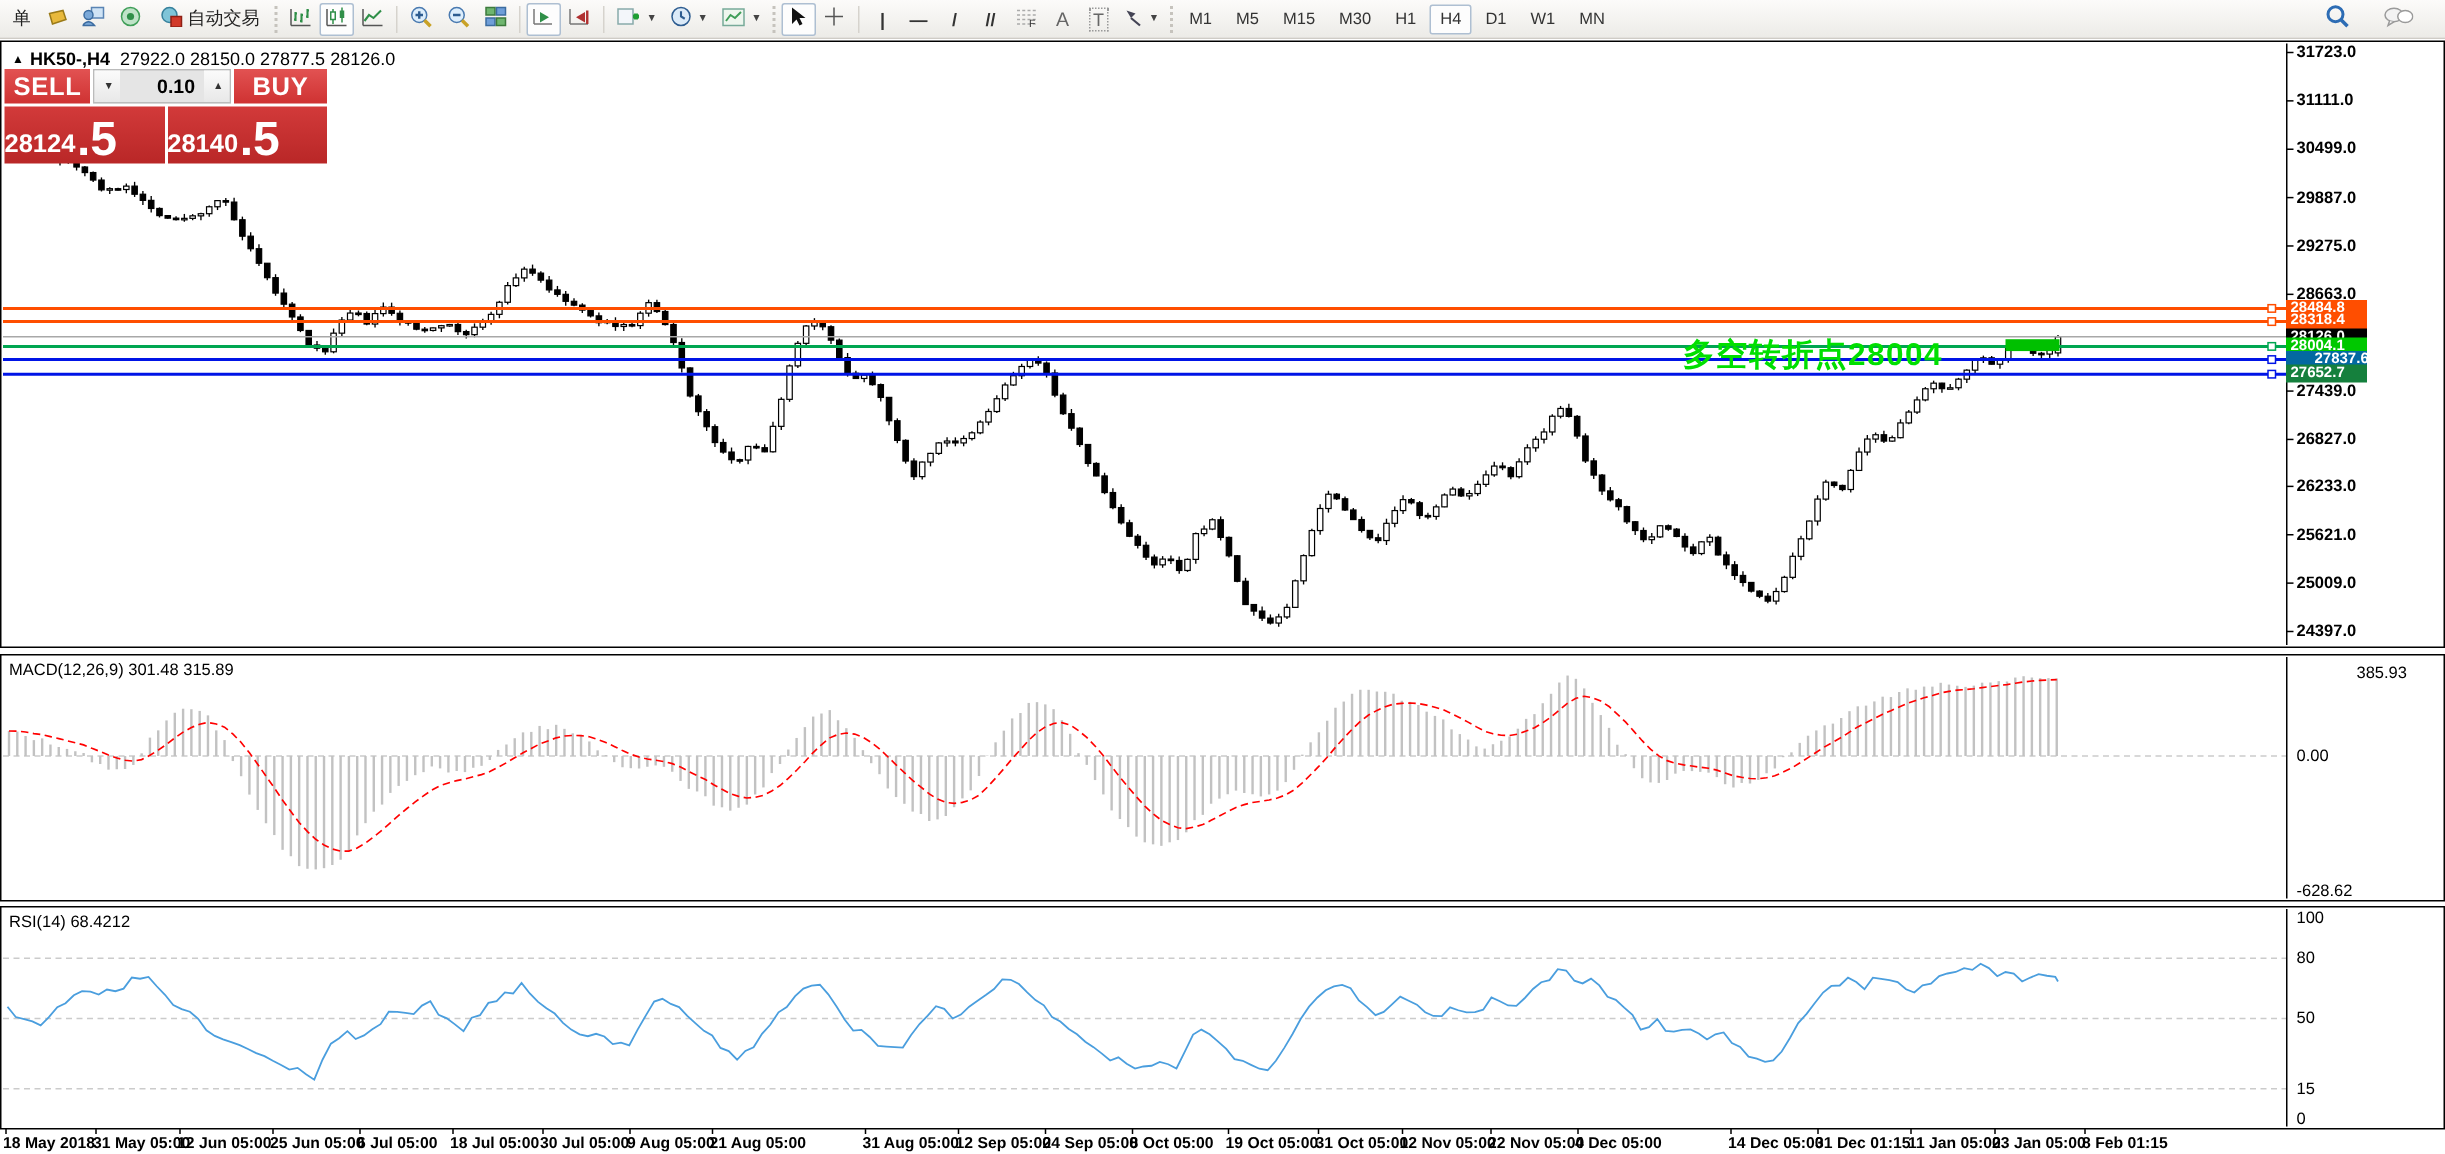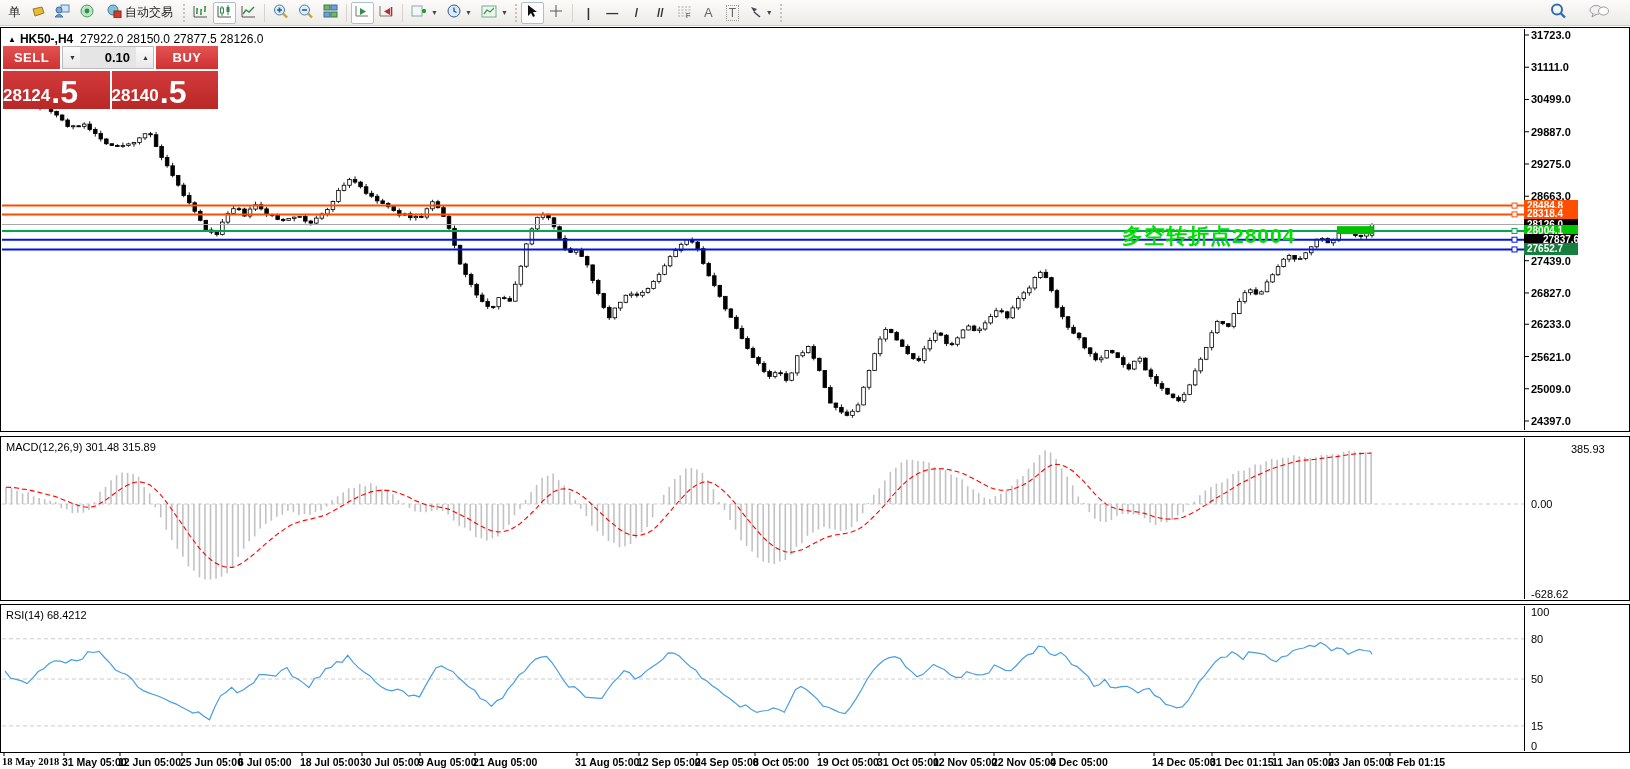--- a/index.html
+++ b/index.html
@@ -39,21 +39,21 @@
   .chart-title b{font-weight:700;}
   .tri{font-size:8px;vertical-align:1px;margin-right:4px;}
 
   
   .ind-lbl{position:absolute;left:6px;font-size:11px;color:#000;z-index:4;}
 
   
   .trade{position:absolute;left:3px;top:46px;width:215px;z-index:6;font-weight:700;}
   .trow{display:flex;height:23px;gap:2px;}
   .sellbtn,.buybtn{flex:none;background:linear-gradient(#e25252,#cf3232);color:#fff;border:0;
-    font-size:13px;font-weight:700;letter-spacing:.5px;}
+    font-size:17px;font-weight:700;letter-spacing:.5px;}
   .sellbtn{width:57px;}
   .buybtn{width:62px;}
   .vol{flex:1;display:flex;background:#e5e5e5;border:1px solid #bbb;}
   .spin{width:17px;background:linear-gradient(#fbfbfb,#e8e8e8);border:0;font-size:7px;color:#333;}
   .volval{flex:1;text-align:right;padding:3px 6px 0 0;font-size:13px;font-weight:700;color:#000;}
   .prow{display:flex;gap:2px;margin-top:2px;height:38px;}
   .pbox{flex:1;background:linear-gradient(#d23a3a,#b92727);color:#fff;display:flex;
     align-items:flex-end;padding-bottom:3px;}
   .pmain{font-size:17px;font-weight:700;line-height:20px;}
   .pfrac{font-size:32px;font-weight:700;line-height:28px;margin-left:1px;}
@@ -214,20 +214,31 @@
     <span class="tool-glyph" style="border:1px dotted #999;padding:0 2px;font-weight:400;color:#666;">T</span>
   </button>
   <button class="tb">
     <span><svg width="13" height="13">
           <polygon points="2,2 8,4 5,7" fill="#445"></polygon>
           <line x1="5" y1="7" x2="11" y2="12" stroke="#445" stroke-width="1.5"></line>
         </svg></span>
     <span class="caret">▼</span>
   </button>
   <span class="grip"></span>
+  <div id="tfbar" style="display:flex;gap:2px;">
+      <button class="tf">M1</button>
+      <button class="tf">M5</button>
+      <button class="tf">M15</button>
+      <button class="tf">M30</button>
+      <button class="tf">H1</button>
+      <button class="tf active">H4</button>
+      <button class="tf">D1</button>
+      <button class="tf">W1</button>
+      <button class="tf">MN</button>
+    </div>
   <div class="right-icons">
     <button class="tb">
       <span><svg width="17" height="16">
             <circle cx="7" cy="6.5" r="5" fill="none" stroke="#2d6cb4" stroke-width="2"></circle>
             <line x1="10.5" y1="10" x2="15" y2="14.5" stroke="#2d6cb4" stroke-width="2.4"></line>
           </svg></span>
     </button>
     <button class="tb">
       <span><svg width="20" height="15">
             <ellipse cx="7" cy="6" rx="6" ry="4.5" fill="#f2f2f2" stroke="#9a9a9a"></ellipse>
@@ -1054,23 +1065,23 @@
     <div class="axlbl" style="left: 1531px; top: 587.83px; font-weight: 400;">-628.62</div>
     <div class="axlbl" style="left: 1531px; top: 606px; font-weight: 400;">100</div>
     <div class="axlbl" style="left: 1531px; top: 632.8px; font-weight: 400;">80</div>
     <div class="axlbl" style="left: 1531px; top: 673px; font-weight: 400;">50</div>
     <div class="axlbl" style="left: 1531px; top: 719.9px; font-weight: 400;">15</div>
     <div class="axlbl" style="left: 1531px; top: 740px; font-weight: 400;">0</div>
     <div class="ptag" style="top: 199.614px; background: rgb(255, 78, 0);">28484.8</div>
     <div class="ptag" style="top: 208.382px; background: rgb(255, 78, 0);">28318.4</div>
     <div class="ptag" style="top: 218.519px; background: rgb(0, 0, 0);">28126.0</div>
     <div class="ptag" style="top: 224.941px; background: rgb(0, 200, 0);">28004.1</div>
-    <div class="ptag" style="top: 233.714px; background: #000000; padding-left: 19px;">27837.6</div>
+    <div class="ptag" style="top: 233.714px; background: #0369a1; padding-left: 19px;">27837.6</div>
     <div class="ptag" style="top: 243.456px; background: #15803d;">27652.7</div>
-    <div class="timelbl" style="left: 2px; top: 756px; font-family: Liberation Serif, serif;">18 May 2018</div>
+    <div class="timelbl" style="left: 2px; top: 756px;">18 May 2018</div>
     <div class="timelbl" style="left: 62px; top: 756px;">31 May 05:00</div>
     <div class="timelbl" style="left: 118px; top: 756px;">12 Jun 05:00</div>
     <div class="timelbl" style="left: 180px; top: 756px;">25 Jun 05:00</div>
     <div class="timelbl" style="left: 238px; top: 756px;">6 Jul 05:00</div>
     <div class="timelbl" style="left: 300px; top: 756px;">18 Jul 05:00</div>
     <div class="timelbl" style="left: 360px; top: 756px;">30 Jul 05:00</div>
     <div class="timelbl" style="left: 418px; top: 756px;">9 Aug 05:00</div>
     <div class="timelbl" style="left: 473px; top: 756px;">21 Aug 05:00</div>
     <div class="timelbl" style="left: 575px; top: 756px;">31 Aug 05:00</div>
     <div class="timelbl" style="left: 637px; top: 756px;">12 Sep 05:00</div>

